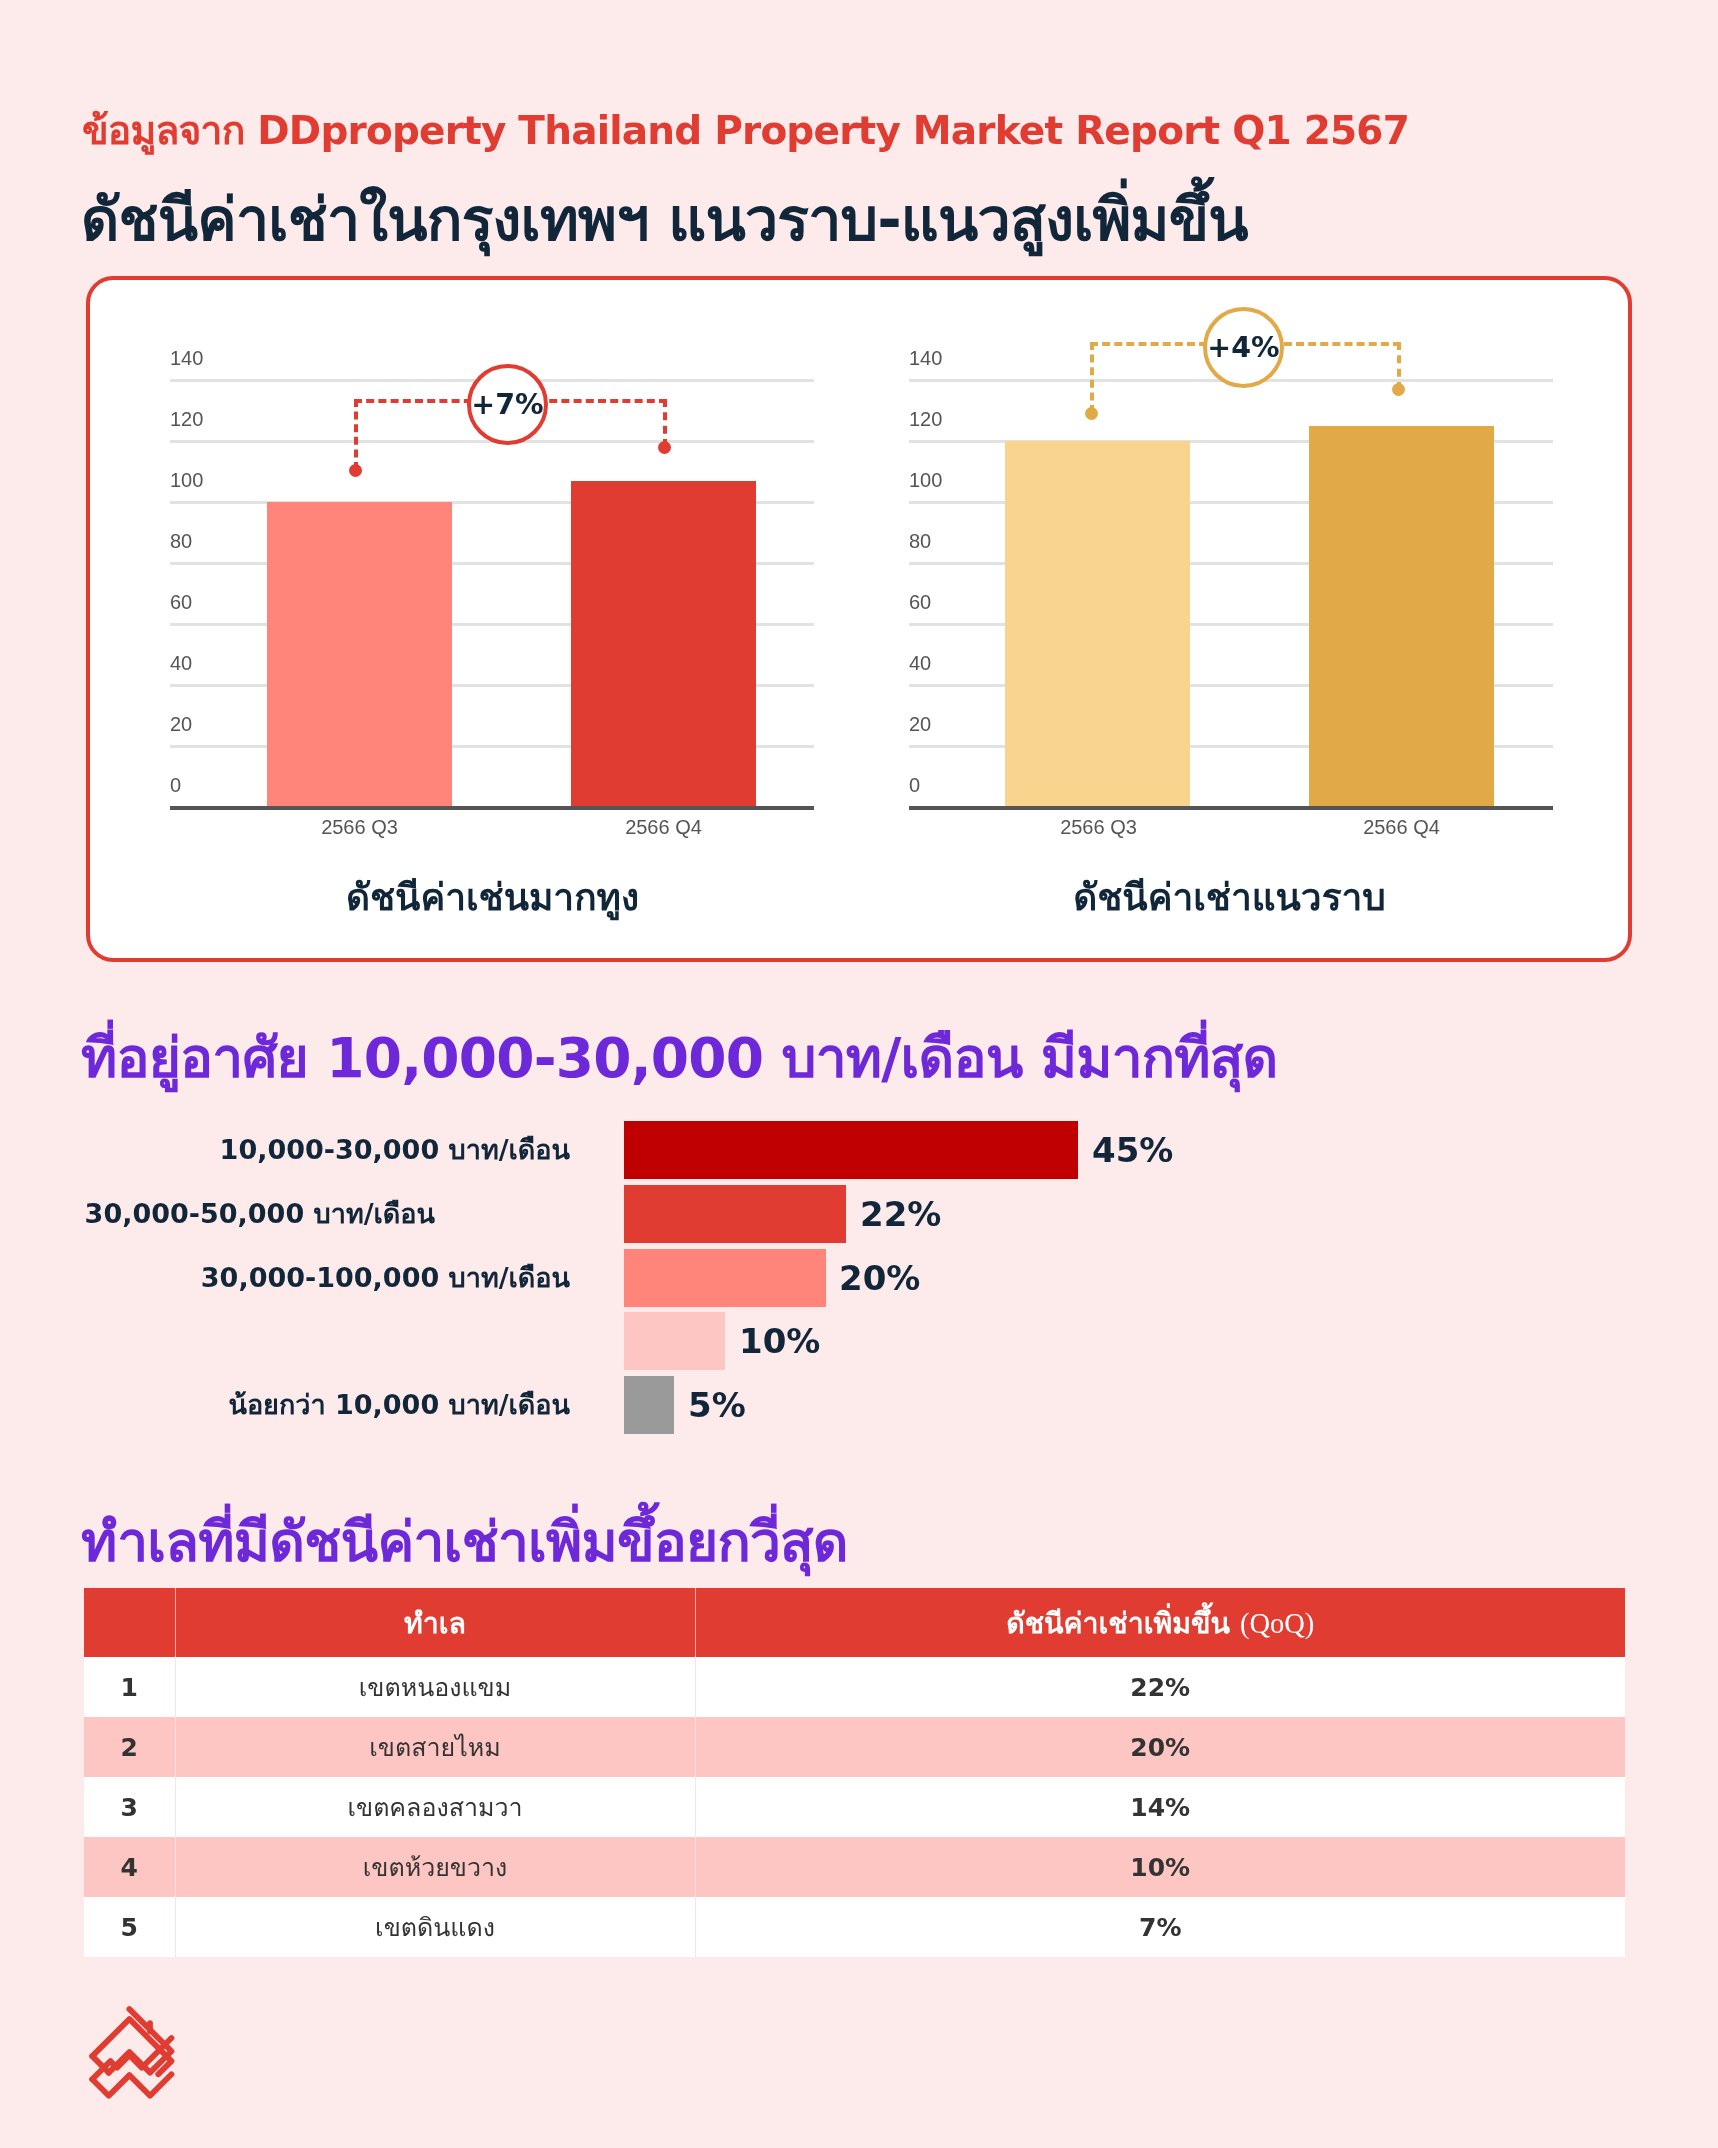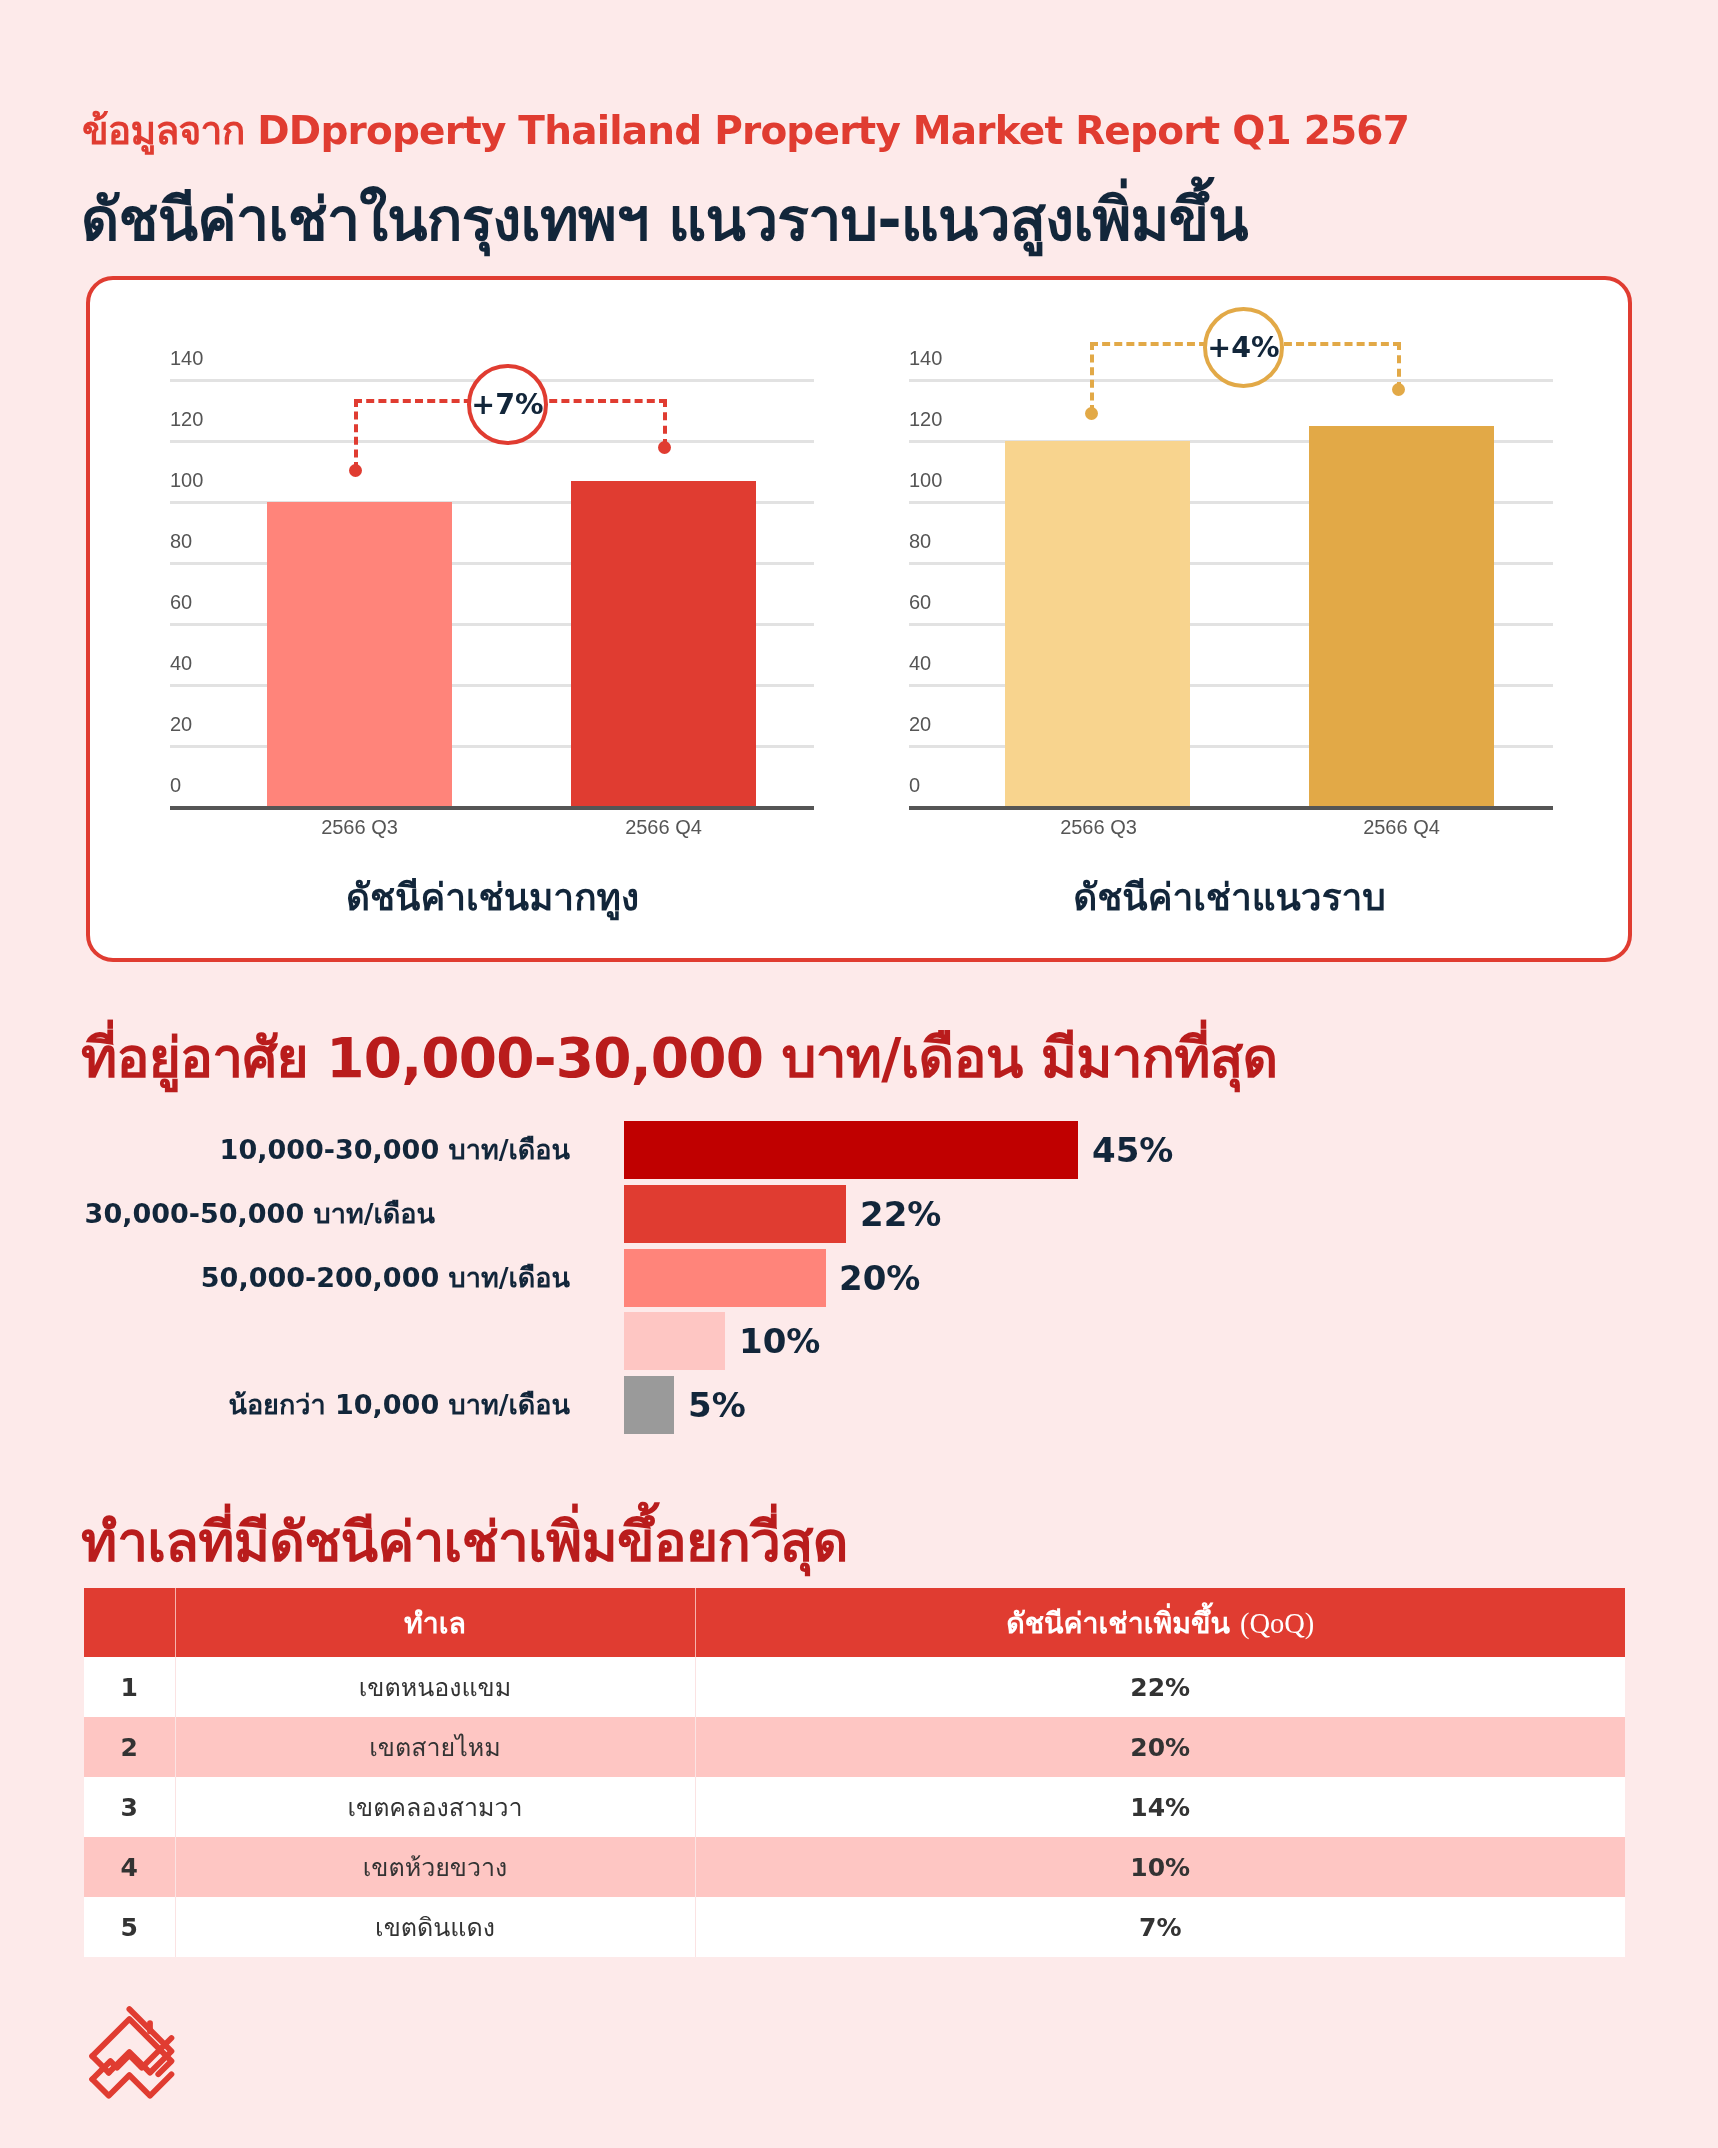--- a/index.html
+++ b/index.html
@@ -60,21 +60,21 @@
   .dot { position: absolute; width: 13.4px; height: 13.4px; border-radius: 50%; }
   .change-badge {
     position: absolute; width: 81px; height: 81px; border-radius: 50%;
     background: #ffffff; border: 4.2px solid;
     display: flex; align-items: center; justify-content: center;
     font-size: 28.5px; font-weight: bold; color: #12263a;
   }
 
   
   .section-title {
-    font-size: 55px; font-weight: bold; color: #b91c1c;
+    font-size: 55px; font-weight: bold; color: #6d28d9;
     letter-spacing: -0.8px; white-space: nowrap;
   }
   .hbar-row { position: absolute; left: 0; height: 58px; }
   .hbar-label {
     position: absolute; right: 1148px; width: 571px; text-align: right;
     font-size: 27px; font-weight: bold; color: #12263a;
     white-space: nowrap; line-height: 58px;
   }
   .hbar { position: absolute; left: 624px; height: 58px; }
   .hbar-value {
@@ -184,21 +184,21 @@
       <div class="hbar-label">10,000-30,000 บาท/เดือน</div>
       <div class="hbar" style="width:454px;background:#c00000"></div>
       <div class="hbar-value" style="left:1092px">45%</div>
     </div>
     <div class="hbar-row" style="top:1185px;width:1583px">
       <div class="hbar-label">30,000-50,000 บาท/เดือน</div>
       <div class="hbar" style="width:222px;background:#e03c31"></div>
       <div class="hbar-value" style="left:860px">22%</div>
     </div>
     <div class="hbar-row" style="top:1249px;width:1718px">
-      <div class="hbar-label">50,000-200,000 บาท/เดือน</div>
+      <div class="hbar-label">30,000-100,000 บาท/เดือน</div>
       <div class="hbar" style="width:202px;background:#ff847a"></div>
       <div class="hbar-value" style="left:839px">20%</div>
     </div>
     <div class="hbar-row" style="top:1312px;width:1718px">
       <div class="hbar" style="width:101px;background:#fec6c3"></div>
       <div class="hbar-value" style="left:739px">10%</div>
     </div>
     <div class="hbar-row" style="top:1376px;width:1718px">
       <div class="hbar-label">น้อยกว่า 10,000 บาท/เดือน</div>
       <div class="hbar" style="width:50px;background:#9a9a9a"></div>

